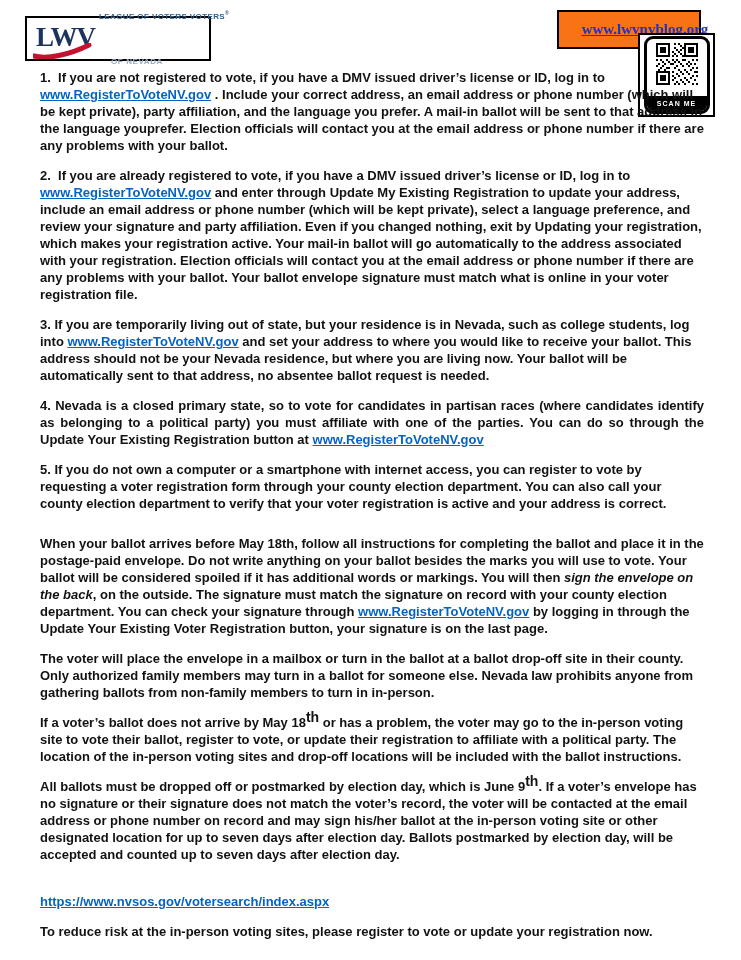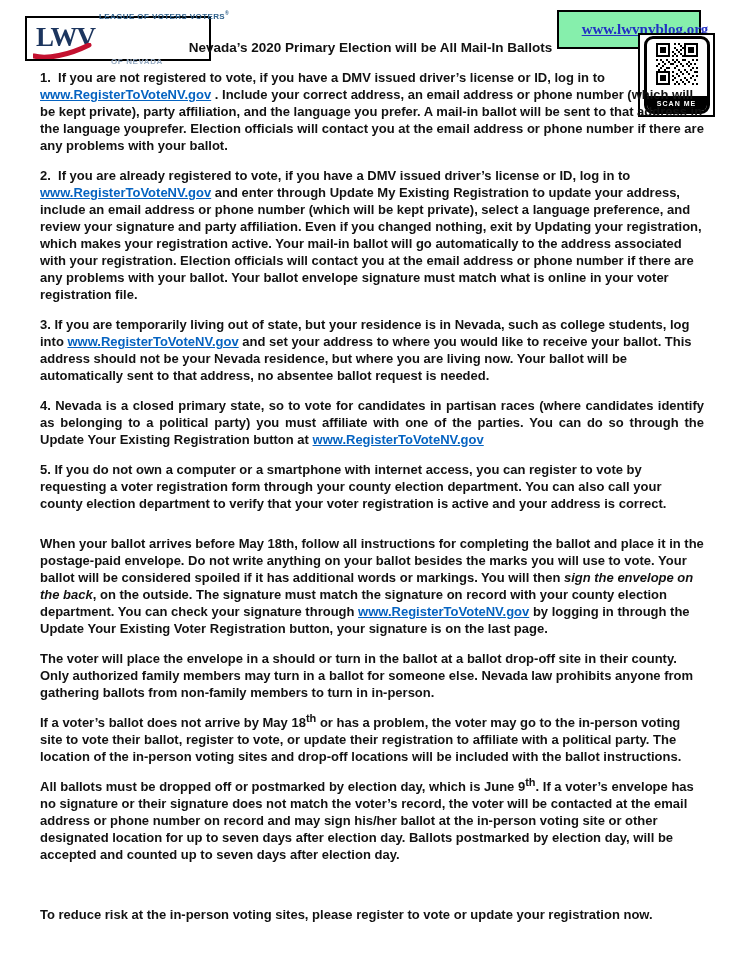--- a/index.html
+++ b/index.html
@@ -12,21 +12,21 @@
   .lwv-mark{position:relative;width:58px;height:34px;}
   .lwv-acronym{font-family:"Liberation Serif",serif;font-weight:bold;font-size:27px;line-height:30px;
                color:var(--c-logo_navy,#1c355e);letter-spacing:-1px;}
   .swoosh{position:absolute;left:-3px;bottom:-3px;}
   .logo-text{margin-left:5px;line-height:1.15;}
   .logo-line1{font-size:8px;letter-spacing:.4px;color:var(--c-logo_blue,#2d5f8a);white-space:nowrap;}
   .reg{font-size:5px;vertical-align:super;}
   .logo-line2{font-size:8px;letter-spacing:.6px;color:var(--c-logo_light,#96abc2);margin-left:12px;margin-top:36px;}
 
   .blog-box{position:absolute;left:557px;top:10px;width:144px;height:39px;border:2px solid #000;
-            box-sizing:border-box;display:flex;align-items:center;justify-content:center;background:#86efac;padding-left:32px;}
+            box-sizing:border-box;display:flex;align-items:center;justify-content:center;background:#f97316;padding-left:32px;}
   .blog-link{font-family:"Liberation Serif",serif;font-weight:bold;font-size:15px;
              color:var(--c-blog_link,#2230c4);text-decoration:underline;}
 
   .qr-box{position:absolute;left:638px;top:33px;width:77px;height:84px;border:2px solid #000;
           box-sizing:border-box;display:flex;align-items:center;justify-content:center;background:#fff;}
   .qr-badge{width:60px;height:72px;border:3px solid #000;border-radius:9px;background:#fff;
             display:flex;flex-direction:column;align-items:center;overflow:hidden;}
   .qr-badge svg{margin-top:4px;}
   .qr-label{margin-top:auto;width:100%;height:15px;background:#000;color:#fff;font-size:7px;
             letter-spacing:1px;display:flex;align-items:center;justify-content:center;}
@@ -35,41 +35,40 @@
          font-size:13.5px;font-weight:bold;color:#121212;}
 
   
   .content{position:absolute;left:40px;top:69px;width:664px;font-size:13px;line-height:17px;}
   .question{margin:0 0 15px 0;}
   p.para{margin:0 0 13px 0;}
   p[data-name="para-ballot-arrival"]{margin-top:23px;}
   p[data-name="step-4"]{text-align:justify;}
   a.doc-link{color:var(--c-link,#0563C1);text-decoration:underline;font-weight:bold;cursor:pointer;}
   .it{font-style:italic;}
-  sup{font-size:11px;line-height:0;}
+  sup{font-size:14px;line-height:0;}
 </style>
 </head>
 <body>
 
 <div class="page" data-name="document-page">
 
   <div class="logo-box" data-name="lwv-logo">
     <div class="lwv-mark" data-name="lwv-mark">
       <span class="lwv-acronym" data-name="lwv-acronym">LWV</span>
       <svg class="swoosh" data-name="logo-swoosh-icon" width="60" height="16" viewBox="0 0 60 16">
         <path d="M1 13 C14 16.5, 36 12, 56 2" stroke="#C41230" stroke-width="5" fill="none" stroke-linecap="round"></path>
       </svg>
     </div>
     <div class="logo-text" data-name="logo-text">
       <div class="logo-line1" data-name="logo-org-name"><span data-name="logo-org-name-text">LEAGUE OF VOTERS VOTERS</span><span class="reg" data-name="registered-trademark-icon">®</span></div>
       <div class="logo-line2" data-name="logo-org-state">OF NEVADA</div>
     </div>
   </div>
 
-  <h1 class="title" data-name="page-title">Nevada’s 2020 Primary Election will be All Mail-In Ballots</h1>
 
   <div class="blog-box" data-name="blog-link-box">
     <a class="blog-link" href="#" data-name="blog-link">www.lwvnvblog.org</a>
   </div>
 
   <div class="qr-box" data-name="qr-code-box">
     <div class="qr-badge" data-name="qr-badge">
       <svg data-name="qr-code" width="42" height="42" viewBox="0 0 21 21" shape-rendering="crispEdges">
         <rect x="0" y="0" width="21" height="21" fill="#fff"></rect>
         <rect x="0" y="0" width="7" height="7" fill="#000"></rect>
@@ -88,21 +87,21 @@
   </div>
 
   <div class="content" data-name="document-content">
     <div data-name="document-body" id="paras">
         <p class="para" data-name="step-1"><span data-name="text-run">1.&nbsp; If you are not registered to vote, if you have a DMV issued driver’s license or ID, log in to </span><a class="doc-link" href="#" data-name="hyperlink">www.RegisterToVoteNV.gov</a><span data-name="text-run"> . Include your correct address, an email address or phone number (which will be kept private), party affiliation, and the language you prefer. A mail-in ballot will be sent to that address in the language youprefer. Election officials will contact you at the email address or phone number if there are any problems with your ballot.</span></p>
         <p class="para" data-name="step-2"><span data-name="text-run">2.&nbsp; If you are already registered to vote, if you have a DMV issued driver’s license or ID, log in to </span><a class="doc-link" href="#" data-name="hyperlink">www.RegisterToVoteNV.gov</a><span data-name="text-run"> and enter through Update My Existing Registration to update your address, include an email address or phone number (which will be kept private), select a language preference, and review your signature and party affiliation. Even if you changed nothing, exit by Updating your registration, which makes your registration active. Your mail-in ballot will go automatically to the address associated with your registration. Election officials will contact you at the email address or phone number if there are any problems with your ballot. Your ballot envelope signature must match what is online in your voter registration file.</span></p>
         <p class="para" data-name="step-3"><span data-name="text-run">3. If you are temporarily living out of state, but your residence is in Nevada, such as college students, log into </span><a class="doc-link" href="#" data-name="hyperlink">www.RegisterToVoteNV.gov</a><span data-name="text-run"> and set your address to where you would like to receive your ballot. This address should not be your Nevada residence, but where you are living now. Your ballot will be automatically sent to that address, no absentee ballot request is needed.</span></p>
         <p class="para" data-name="step-4"><span data-name="text-run">4. Nevada is a closed primary state, so to vote for candidates in partisan races (where candidates identify as belonging to a political party) you must affiliate with one of the parties. You can do so through the Update Your Existing Registration button at </span><a class="doc-link" href="#" data-name="hyperlink">www.RegisterToVoteNV.gov</a></p>
         <p class="para" data-name="step-5"><span data-name="text-run">5. If you do not own a computer or a smartphone with internet access, you can register to vote by requesting a voter registration form through your county election department. You can also call your county election department to verify that your voter registration is active and your address is correct.</span></p>
         <p class="para" data-name="para-ballot-arrival"><span data-name="text-run">When your ballot arrives before May 18th, follow all instructions for completing the ballot and place it in the postage-paid envelope. Do not write anything on your ballot besides the marks you will use to vote. Your ballot will be considered spoiled if it has additional words or markings. You will then </span><span class="it" data-name="text-run">sign the envelope on the back</span><span data-name="text-run">, on the outside. The signature must match the signature on record with your county election department. You can check your signature through </span><a class="doc-link" href="#" data-name="hyperlink">www.RegisterToVoteNV.gov</a><span data-name="text-run"> by logging in through the Update Your Existing Voter Registration button, your signature is on the last page.</span></p>
-        <p class="para" data-name="para-ballot-return"><span data-name="text-run">The voter will place the envelope in a should or turn in the ballot at a ballot drop-off site in their county. Only authorized family members may turn in a ballot for someone else. Nevada law prohibits anyone from gathering ballots from non-family members to turn in in-person.</span></p>
+        <p class="para" data-name="para-ballot-return"><span data-name="text-run">The voter will place the envelope in a mailbox or turn in the ballot at a ballot drop-off site in their county. Only authorized family members may turn in a ballot for someone else. Nevada law prohibits anyone from gathering ballots from non-family members to turn in in-person.</span></p>
         <p class="para" data-name="para-ballot-problem"><span data-name="text-run">If a voter’s ballot does not arrive by May 18</span><sup data-name="superscript">th</sup><span data-name="text-run"> or has a problem, the voter may go to the in-person voting site to vote their ballot, register to vote, or update their registration to affiliate with a political party. The location of the in-person voting sites and drop-off locations will be included with the ballot instructions.</span></p>
         <p class="para" data-name="para-deadline"><span data-name="text-run">All ballots must be dropped off or postmarked by election day, which is June 9</span><sup data-name="superscript">th</sup><span data-name="text-run">. If a voter’s envelope has no signature or their signature does not match the voter’s record, the voter will be contacted at the email address or phone number on record and may sign his/her ballot at the in-person voting site or other designated location for up to seven days after election day. Ballots postmarked by election day, will be accepted and counted up to seven days after election day.</span></p>
-        <p class="para" data-name="para-verify"><br></p>
+        <p class="para" data-name="para-verify"><br><a class="doc-link" href="#" data-name="hyperlink">https://www.nvsos.gov/votersearch/index.aspx</a></p>
         <p class="para" data-name="para-closing"><span data-name="text-run">To reduce risk at the in-person voting sites, please register to vote or update your registration now.</span></p>
       </div>
   </div>
 
 </div>
 
 </body></html>

